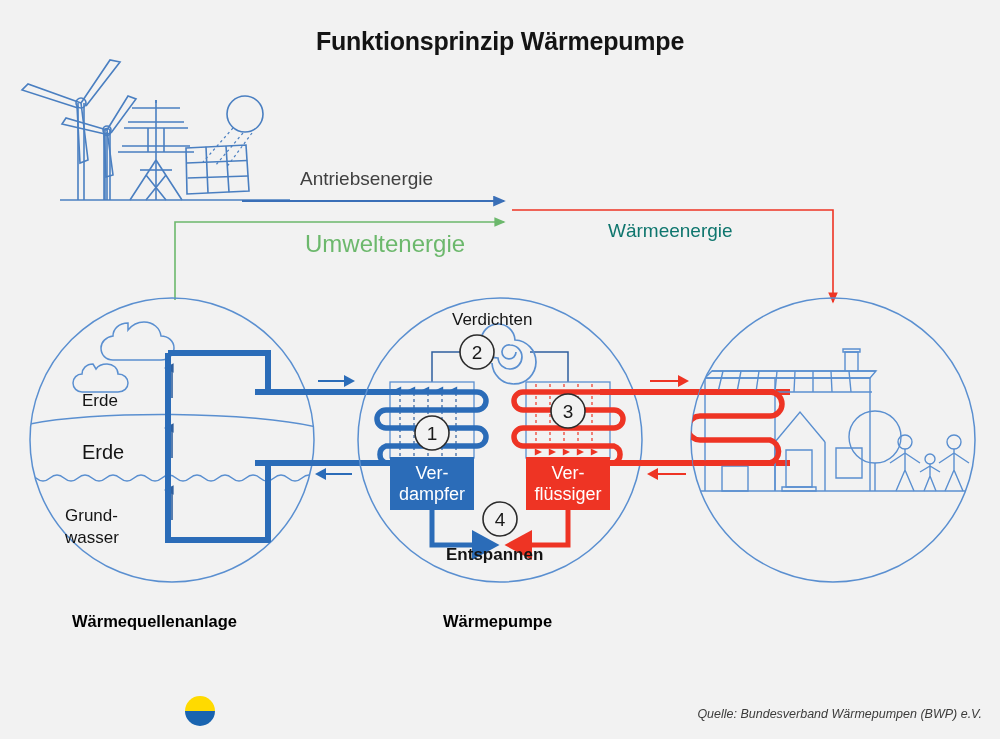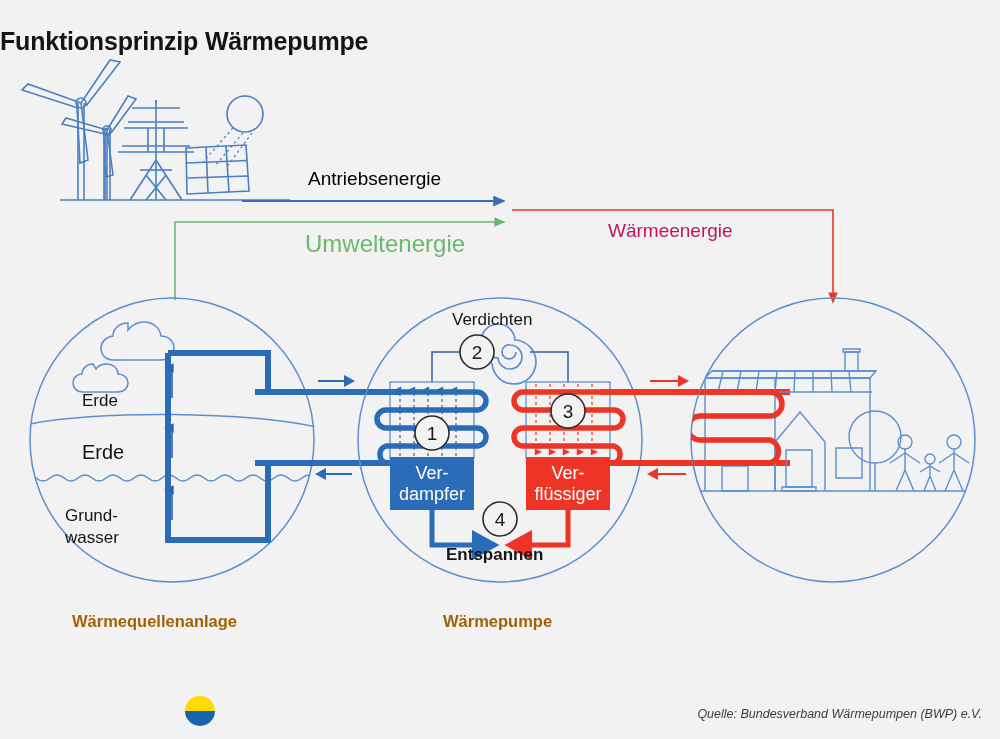--- a/index.html
+++ b/index.html
@@ -7,37 +7,37 @@
     width:1000px;height:739px;
     background:#f2f2f2;
     font-family:"Liberation Sans", sans-serif;
     position:relative;overflow:hidden;
   }
   .stage{position:absolute;inset:0;}
   svg.layer{position:absolute;top:0;left:0;width:1000px;height:739px;}
 
   .title{
     position:absolute;top:27px;left:0;width:1000px;
-    font-size:25px;font-weight:bold;color:#141414;
+    text-align:center;font-size:25px;font-weight:bold;color:#141414;
     letter-spacing:-0.2px;
   }
   .lbl{position:absolute;color:#141414;}
-  .lbl-drive{left:308px;top:168px;font-size:19px;color:#000000;}
+  .lbl-drive{left:300px;top:168px;font-size:19px;color:#404040;}
   .lbl-env{left:305px;top:230px;font-size:24px;color:#6cb86c;}
-  .lbl-heat{left:608px;top:220px;font-size:19px;color:#be185d;}
+  .lbl-heat{left:608px;top:220px;font-size:19px;color:#0f766e;}
 
   .src-luft{left:82px;top:391px;font-size:17px;}
   .src-erde{left:82px;top:441px;font-size:20px;}
   .src-gw{left:65px;top:505px;font-size:17px;line-height:22px;}
 
   .verdichten{left:452px;top:310px;font-size:17px;}
   .entspannen{left:446px;top:545px;font-size:17px;font-weight:bold;}
   .heizung{left:768px;top:510px;font-size:17px;line-height:23px;text-align:center;}
 
-  .cap{position:absolute;font-size:16.5px;font-weight:bold;color:#a16207;line-height:22px;}
+  .cap{position:absolute;font-size:16.5px;font-weight:bold;color:#000000;line-height:22px;}
   .cap1{left:72px;top:610px;}
   .cap2{left:443px;top:610px;}
   .cap3{left:766px;top:610px;text-align:center;}
 
   .blockword{
     position:absolute;color:#fff;font-size:18px;line-height:21px;
     text-align:center;width:100%;left:0;
   }
   .box-evap{position:absolute;left:390px;top:457px;width:84px;height:53px;background:#2b6cb8;}
   .box-evap .blockword{top:6px;}

